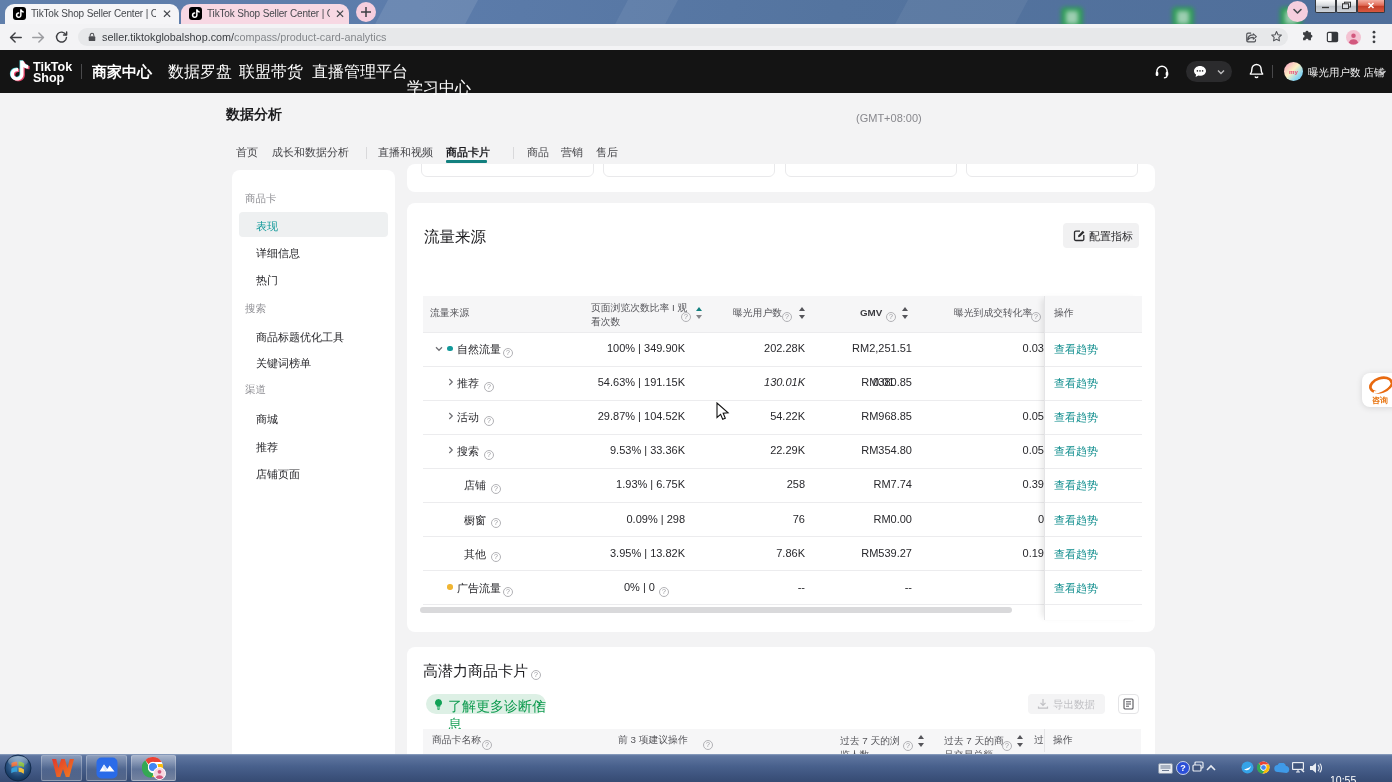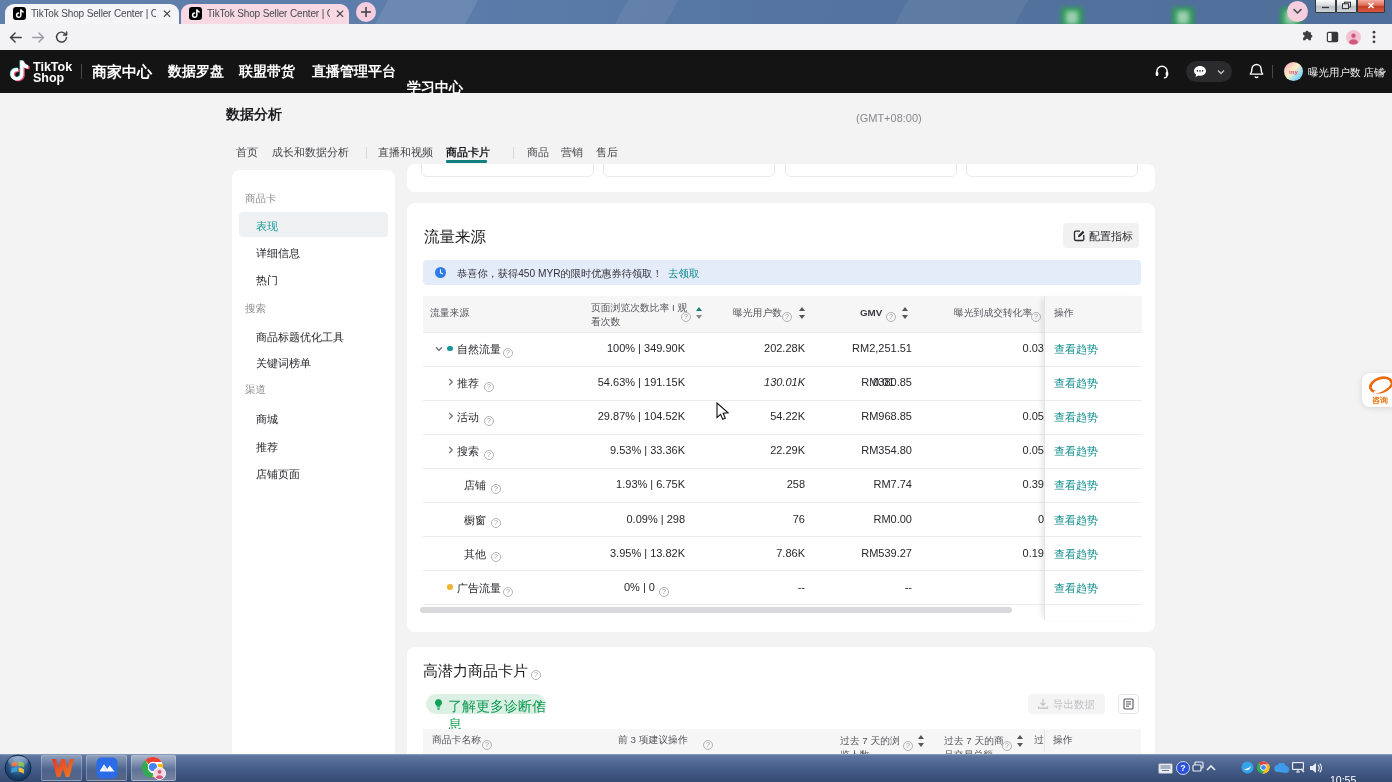--- a/index.html
+++ b/index.html
@@ -18,21 +18,21 @@
   .tabtitle { position:absolute; left:26px; top:4px; font-size:10px; letter-spacing:-0.15px; color:#45484d; white-space:nowrap; overflow:hidden; width:125px; }
   .tabx { position:absolute; top:3px; width:14px; height:14px; font-size:12px; color:#43464b; text-align:center; line-height:14px; }
   .pinkcircle { position:absolute; border-radius:50%; background:#f6cede; }
   .winbtn { position:absolute; top:0; height:13px; width:21px; border:1px solid #35383d; border-top:none; background:linear-gradient(#fdfdfd,#d8dbde 45%,#bcc0c6 50%,#cdd2d8); }
   
   #toolbar { left:0; top:24px; width:1392px; height:26px; background:#f3f3f5; }
   #omnibox { position:absolute; left:78px; top:3.5px; width:1210px; height:18px; border-radius:9px; background:#e7e8ea; }
   .tbi { position:absolute; top:0; height:26px; display:flex; align-items:center; justify-content:center; }
   
   #blackbar { left:0; top:50px; width:1392px; height:43px; background:#141414; color:#fff; }
-  .nav { position:absolute; top:0; height:43px; line-height:43px; font-size:14px; font-weight:700; letter-spacing:0; color:#fefefe; }
+  .nav { position:absolute; top:0; height:43px; line-height:43px; font-size:16px; font-weight:400; letter-spacing:0; color:#fefefe; }
   
   #page { left:0; top:0; width:1392px; height:782px; }
   .card { position:absolute; left:407px; width:748px; background:#fff; border-radius:8px; }
   .ptab { position:absolute; top:0; font-size:11px; color:#434347; white-space:nowrap; }
   .ptab.active { color:#1b1b1f; font-weight:600; }
   .qm { display:inline-block; width:10px; height:10px; border:1px solid #b2b2b6; border-radius:50%; color:#97979c; font-size:7px; line-height:8.5px; text-align:center; vertical-align:1px; }
   .thead { font-size:9.8px; color:#55555a; }
   .rowlabel { font-size:11px; color:#28282c; }
   .val { font-size:11px; color:#28282c; }
   .trlink { font-size:11px; color:#0f8d8d; }
@@ -112,20 +112,40 @@
       <svg width="13" height="13" viewBox="0 0 17 17">
         <path d="M1 8.5h14M9 2.5l6 6-6 6" stroke="#9b9ca0" stroke-width="1.9" fill="none" stroke-linecap="round" stroke-linejoin="round"></path>
       </svg>
     </div>
   <div class="tbi" style="left:55px;width:13px;">
       <svg width="13" height="13" viewBox="0 0 17 17">
         <path d="M14.2 4.8A6.5 6.5 0 1 0 15 8.5" stroke="#3e3f43" stroke-width="1.9" fill="none" stroke-linecap="round"></path>
         <path d="M15.2 1.2v4h-4" fill="none" stroke="#3e3f43" stroke-width="1.9" stroke-linecap="round" stroke-linejoin="round"></path>
       </svg>
     </div>
+  <div id="omnibox">
+    <div class="tbi" style="left:9px;width:9px;height:18px;">
+        <svg width="8" height="10" viewBox="0 0 11 13">
+          <rect x="1" y="5.5" width="9" height="6.5" rx="1.2" fill="#4d4e52"></rect>
+          <path d="M3 5.5V4a2.5 2.5 0 0 1 5 0v1.5" fill="none" stroke="#4d4e52" stroke-width="1.4"></path>
+        </svg>
+      </div>
+    <div style="position:absolute;left:24px;top:3px;font-size:10.8px;color:#3a3d41;">seller.tiktokglobalshop.com/<span style="color:#84878b;">compass/product-card-analytics</span></div>
+    <div class="tbi" style="left:1166px;width:16px;height:18px;">
+        <svg width="14" height="14" viewBox="0 0 16 16">
+          <path d="M9.5 4.5l3.5 3-3.5 3v-2c-3 0-5 .8-6.5 3 0-3.5 2.5-6 6.5-6v-1z" fill="none" stroke="#515257" stroke-width="1.3" stroke-linejoin="round"></path>
+          <path d="M7 3.5H3.5A1.5 1.5 0 0 0 2 5v7a1.5 1.5 0 0 0 1.5 1.5h7A1.5 1.5 0 0 0 12 12v-1.5" fill="none" stroke="#515257" stroke-width="1.3"></path>
+        </svg>
+      </div>
+    <div class="tbi" style="left:1191px;width:14px;height:18px;">
+        <svg width="13" height="13" viewBox="0 0 15 15">
+          <path d="M7.5 1.8l1.7 3.6 3.9.5-2.9 2.7.7 3.9-3.4-1.9-3.4 1.9.7-3.9L2 5.9l3.9-.5z" fill="none" stroke="#515257" stroke-width="1.2" stroke-linejoin="round"></path>
+        </svg>
+      </div>
+  </div>
   <div class="tbi" style="left:1300px;width:14px;">
       <svg width="14" height="14" viewBox="0 0 16 16">
         <path d="M6.3 2.6a1.7 1.7 0 1 1 3.4 0h2.8v2.8a1.7 1.7 0 1 1 0 3.4v2.8H9.7a1.7 1.7 0 1 0-3.4 0H3.5V8.8a1.7 1.7 0 1 0 0-3.4V2.6h2.8z" fill="#3c3e42"></path>
       </svg>
     </div>
   <div class="tbi" style="left:1325px;width:15px;">
       <svg width="15" height="14" viewBox="0 0 16 16">
         <rect x="1.5" y="2" width="13" height="12" rx="2" fill="#35373b"></rect>
         <rect x="2.8" y="3.3" width="4.2" height="9.4" rx="1" fill="#f6f6f7"></rect>
       </svg>
@@ -237,28 +257,20 @@
   </div>
 
   <div class="card" style="top:203px;height:429px;">
     <div class="abs" style="left:17px;top:24px;font-size:15.5px;font-weight:500;color:#212124;">流量来源</div>
     <div class="abs" style="left:656px;top:20px;width:76px;height:25px;background:#f1f1f2;border-radius:4px;">
       <svg class="abs" style="left:10px;top:6px;" width="13" height="13" viewBox="0 0 13 13">
           <path d="M10.8 6v4.2a1.3 1.3 0 0 1-1.3 1.3H2.8a1.3 1.3 0 0 1-1.3-1.3V3.5a1.3 1.3 0 0 1 1.3-1.3H7" fill="none" stroke="#2b2b2e" stroke-width="1.3"></path>
           <path d="M5 8.2l.4-2L9.8 1.8l1.6 1.6-4.4 4.4-2 .4z" fill="#2b2b2e"></path>
         </svg>
       <div class="abs" style="left:26px;top:6px;font-size:11px;color:#2b2b2e;">配置指标</div>
-    </div>
-    <div class="abs" style="left:16px;top:57px;width:718px;height:25px;background:#e4ebf9;border-radius:4px;">
-      <svg class="abs" style="left:12px;top:7px;" width="11" height="11" viewBox="0 0 11 11">
-          <circle cx="5.5" cy="5.5" r="5.5" fill="#2d7ce8"></circle>
-          <path d="M5.5 2.8v3l2 1" stroke="#fff" stroke-width="1.1" fill="none" stroke-linecap="round"></path>
-        </svg>
-      <div class="abs" style="left:34px;top:6.5px;font-size:10.2px;color:#33333a;">恭喜你，获得450 MYR的限时优惠券待领取！</div>
-      <div class="abs" style="left:245px;top:6.5px;font-size:10.5px;color:#0f8d8d;">去领取</div>
     </div>
 
     <div id="ttable" class="abs" style="left:16px;top:93px;width:718px;height:309px;">
       <div class="abs" style="left:0;top:0;width:718px;height:35.5px;background:#f6f6f7;"></div>
       <div class="abs thead" style="left:7px;top:11px;">流量来源</div>
       <div class="abs thead" style="left:168px;top:5px;line-height:13.5px;">页面浏览次数比率 I 观<br>看次数</div>
       <div class="abs" style="left:258px;top:9.5px;"><span class="qm">?</span></div>
       <svg class="abs" style="left:272px;top:10px;" width="8" height="14" viewBox="0 0 8 14">
           <path d="M4 1l3 4H1z" fill="#11807f"></path>
           <path d="M4 13L1 9h6z" fill="#86868b"></path>

